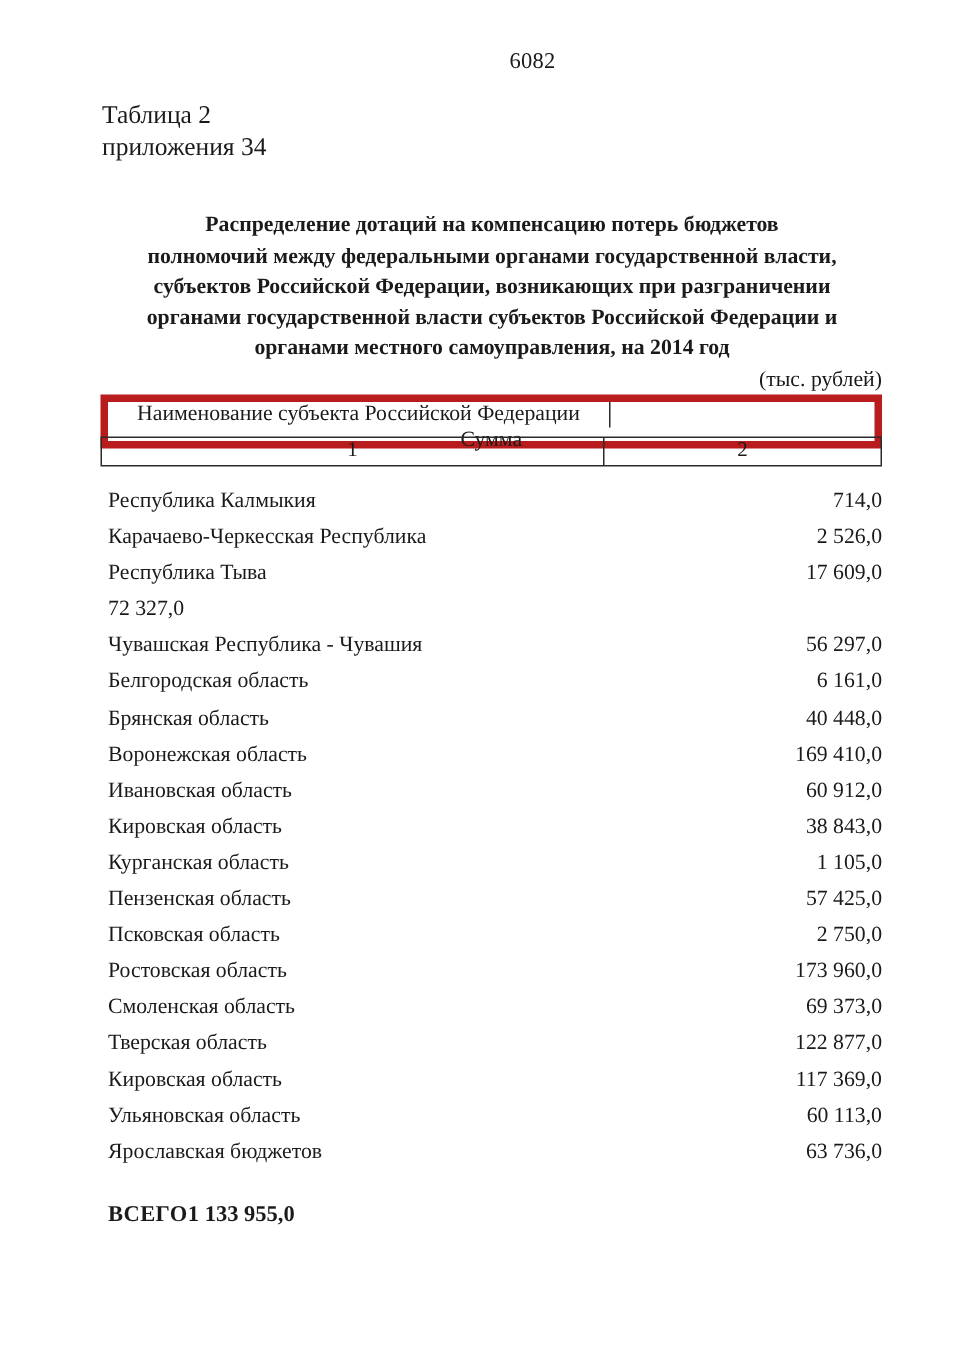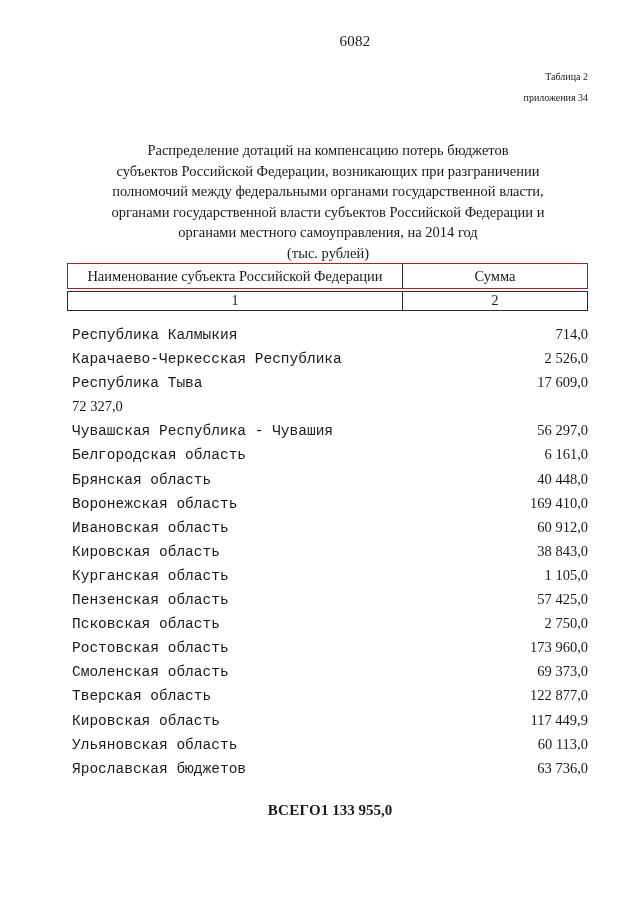--- a/index.html
+++ b/index.html
@@ -35,59 +35,60 @@
     letter-spacing: 0.2px;
   }
   .page-number span { padding-left: 50px; }
 
   
   .caption-block {
     position: absolute;
     top: 66px;
     left: 58px;
     width: 520px;
-    text-align: right;
-    font-size: 10px;
+    text-align: left;
+    font-size: 17px;
     line-height: 21px;
   }
   .caption-block div { white-space: nowrap; }
 
   
   .doc-title {
     position: absolute;
     top: 140px;
     left: 58px;
     width: 520px;
     text-align: center;
-    font-weight: normal;
+    font-weight: bold;
     font-size: 14.5px;
     line-height: 20.6px;
   }
   .doc-title div { white-space: nowrap; }
 
   
   .units-note {
     position: absolute;
     top: 245px;
     left: 58px;
     width: 520px;
-    text-align: center;
+    text-align: right;
     font-size: 14.5px;
   }
 
   
   .thead-box {
     position: absolute;
     left: 57px;
     top: 263px;
     width: 521px;
-    height: 26px;
-    border: 1px solid #b91c1c;
+    height: 36px;
+    border: 5px solid #b91c1c;
     box-sizing: border-box;
     display: flex;
+    flex-direction: column;
   }
   .tnum-box {
     position: absolute;
     left: 57px;
     top: 291px;
     width: 521px;
     height: 20px;
     border: 1px solid #2a2a2a;
     box-sizing: border-box;
     display: flex;
@@ -120,32 +121,32 @@
     top: 326px;
     width: 516px;
   }
   .row {
     height: 24.1px;
     display: flex;
     align-items: baseline;
     justify-content: space-between;
     font-size: 14.5px;
   }
-  .row .label { white-space: nowrap; font-family: Liberation Mono, monospace; }
+  .row .label { white-space: nowrap; }
   .row .value { white-space: nowrap; text-align: right; }
 
   
   .total-row {
     position: absolute;
     left: 62px;
     top: 802px;
     width: 516px;
     display: flex;
     align-items: baseline;
-    justify-content: center;
+    justify-content: flex-start;
     font-weight: bold;
     font-size: 15px;
   }
   .total-row .label { white-space: nowrap; letter-spacing: 0.3px; }
   .total-row .value { white-space: nowrap; }
 </style>
 </head>
 <body>
 
 <div class="page">
@@ -154,22 +155,22 @@
     <span>6082</span>
   </div>
 
   <div class="caption-block">
     <div>Таблица 2</div>
     <div>приложения 34</div>
   </div>
 
   <div class="doc-title">
     <div>Распределение дотаций на компенсацию потерь бюджетов</div>
+    <div>полномочий между федеральными органами государственной власти,</div>
     <div>субъектов Российской Федерации, возникающих при разграничении</div>
-    <div>полномочий между федеральными органами государственной власти,</div>
     <div>органами государственной власти субъектов Российской Федерации и</div>
     <div>органами местного самоуправления, на 2014 год</div>
   </div>
 
   <div class="units-note">(тыс. рублей)</div>
 
   <div class="thead-box">
     <div class="cell-name">Наименование субъекта Российской Федерации</div>
     <div class="cell-sum">Сумма</div>
   </div>
@@ -238,21 +239,21 @@
       <div class="row">
         <div class="label">Смоленская область</div>
         <div class="value">69 373,0</div>
       </div>
       <div class="row">
         <div class="label">Тверская область</div>
         <div class="value">122 877,0</div>
       </div>
       <div class="row">
         <div class="label">Кировская область</div>
-        <div class="value">117 449,9</div>
+        <div class="value">117 369,0</div>
       </div>
       <div class="row">
         <div class="label">Ульяновская область</div>
         <div class="value">60 113,0</div>
       </div>
       <div class="row">
         <div class="label">Ярославская бюджетов</div>
         <div class="value">63 736,0</div>
       </div>
     </div>

